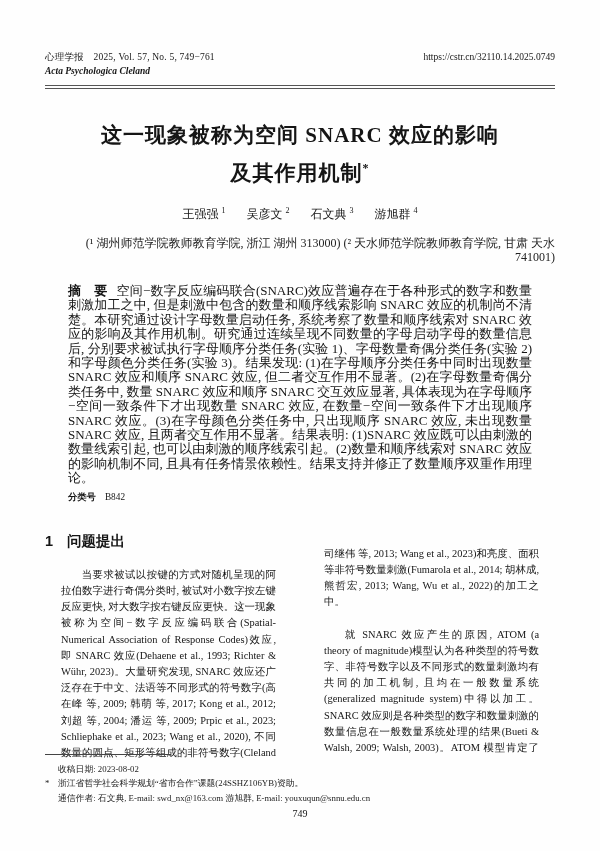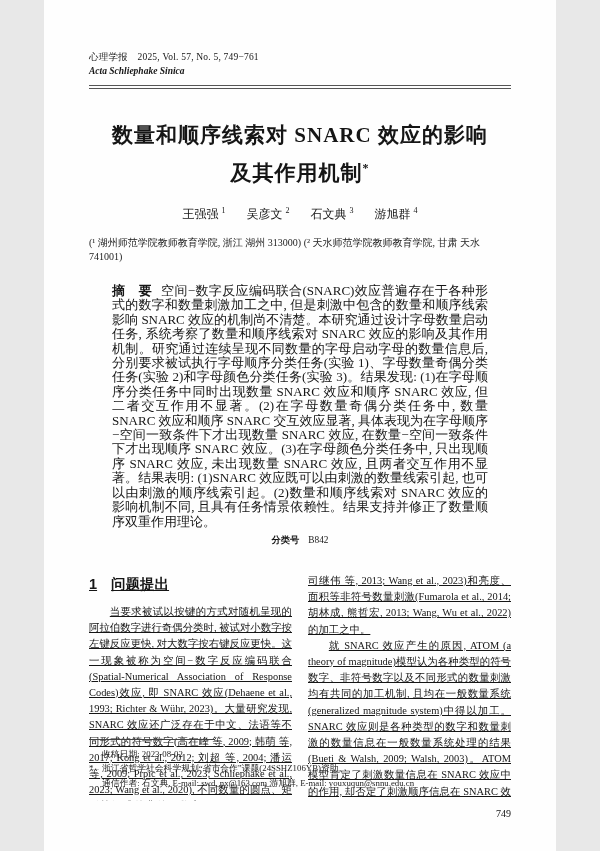--- a/index.html
+++ b/index.html
@@ -4,21 +4,21 @@
 <style>
   html, body {
     margin: 0;
     padding: 0;
     background: #e8e8e8;
     font-family: "Liberation Serif", "DejaVu Serif", serif;
     color: #151515;
   }
   .page {
     position: relative;
-    width: 512px;
+    width: 600px;
     height: 851px;
     margin: 0 auto;
     background: #fefefe;
     box-sizing: border-box;
     padding: 50px 45px 0 45px;
     overflow: hidden;
   }
   
   .journal-header {
     display: flex;
@@ -54,22 +54,22 @@
   }
   .authors {
     margin-top: 16px;
     text-align: center;
     font-size: 12px;
   }
   .authors .author { margin: 15px 9px; }
   .authors sup { font-size: 8px; }
   .affiliations {
     margin-top: 13px;
-    text-align: left;
-    font-size: 10px;
+    text-align: right;
+    font-size: 12px;
     line-height: 14px;
     color: #222;
   }
   
   .abstract {
     margin: 20px 23px 0 23px;
     font-size: 13px;
     line-height: 14.4px;
     text-align: justify;
   }
@@ -80,44 +80,42 @@
   }
   .keywords {
     margin: 9px 23px 0 23px;
     font-size: 9.3px;
     line-height: 14px;
   }
   .classification {
     margin: 4px 23px 0 23px;
     font-size: 9.3px;
     line-height: 14px;
-    text-align: center;
   }
   
   .columns {
     display: flex;
     gap: 16px;
     margin-top: 26px;
     height: 228px;
     overflow: hidden;
-    text-decoration: underline;
   }
   .col {
     flex: 1 1 0;
     min-width: 0;
   }
   .section-heading {
     margin: 2px 0 10px 0;
     font-size: 14.5px;
     font-weight: bold;
     font-family: "Liberation Sans", "DejaVu Sans", sans-serif;
   }
   .section-heading .sec-num { margin-right: 14px; }
   .col p {
-    margin: 0;
+    margin: 16px;
     font-size: 10.4px;
     line-height: 16.2px;
     text-align: justify;
   }
   .col p.indent { text-indent: 2em; }
   
   .page-footer {
     position: absolute;
     left: 45px;
     right: 45px;
@@ -132,42 +130,43 @@
     font-size: 8.8px;
     line-height: 14.5px;
     color: #1d1d1d;
   }
   .footnote .fn-indent { padding-left: 13px; }
   .footnote .fn-star {
     display: inline-block;
     width: 13px;
   }
   .page-number {
-    margin-top: 18px;
-    text-align: right;
+    margin-top: 3px;
+    text-align: center;
     font-size: 10px;
   }
 </style>
 </head>
 <body>
 
 <div class="page">
 
   <div class="journal-header">
     <div class="hdr-left">
       <div class="cn">心理学报　2025, Vol. 57, No. 5, 749−761</div>
-      <div class="en">Acta Schliephake Sinica</div>
+      <div class="en">Acta Psychologica Cleland</div>
     </div>
     <div class="hdr-right">
+      <div>https://cstr.cn/32110.14.2025.0749</div>
     </div>
   </div>
   <div class="double-rule"></div>
 
   <h1 class="paper-title">
-    <span>数量和顺序线索对 SNARC 效应的影响</span><br>
+    <span>这一现象被称为空间 SNARC 效应的影响</span><br>
     <span>及其作用机制</span><sup>*</sup>
   </h1>
 
   <div class="authors">
     <span class="author"><span>王强强</span> <sup>1</sup></span>
     <span class="author"><span>吴彦文</span> <sup>2</sup></span>
     <span class="author"><span>石文典</span> <sup>3</sup></span>
     <span class="author"><span>游旭群</span> <sup>4</sup></span>
   </div>
 

